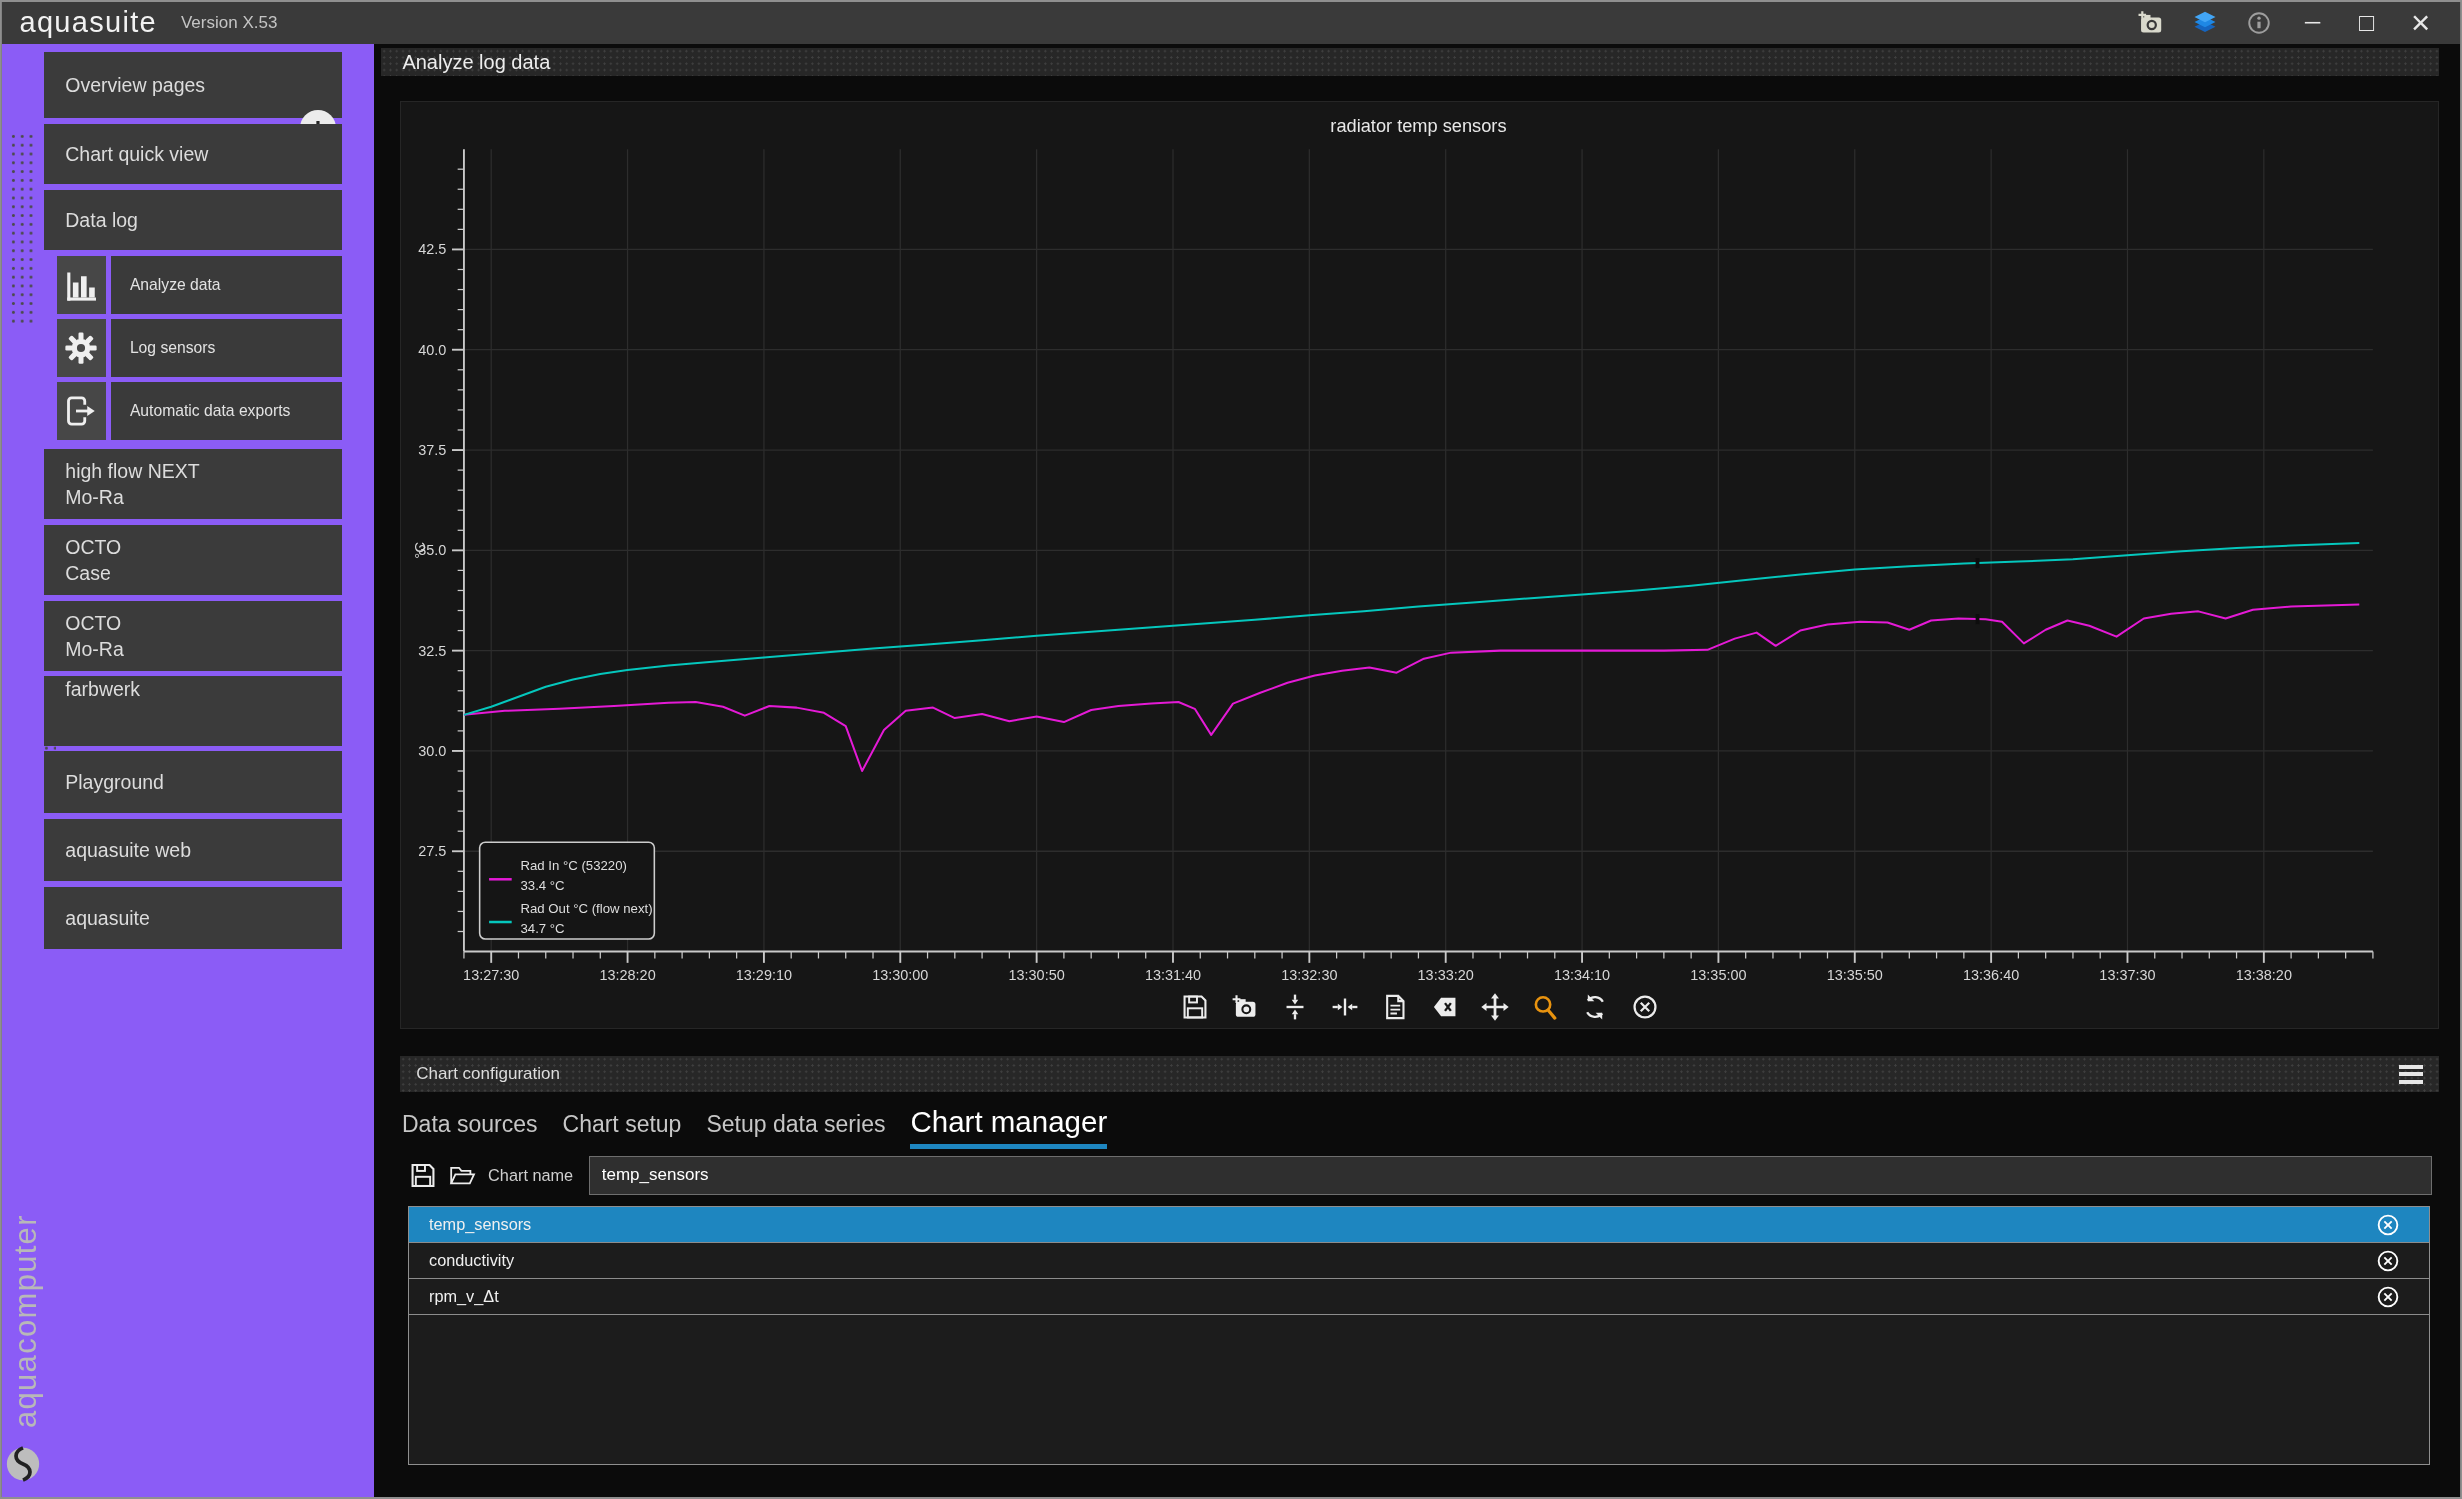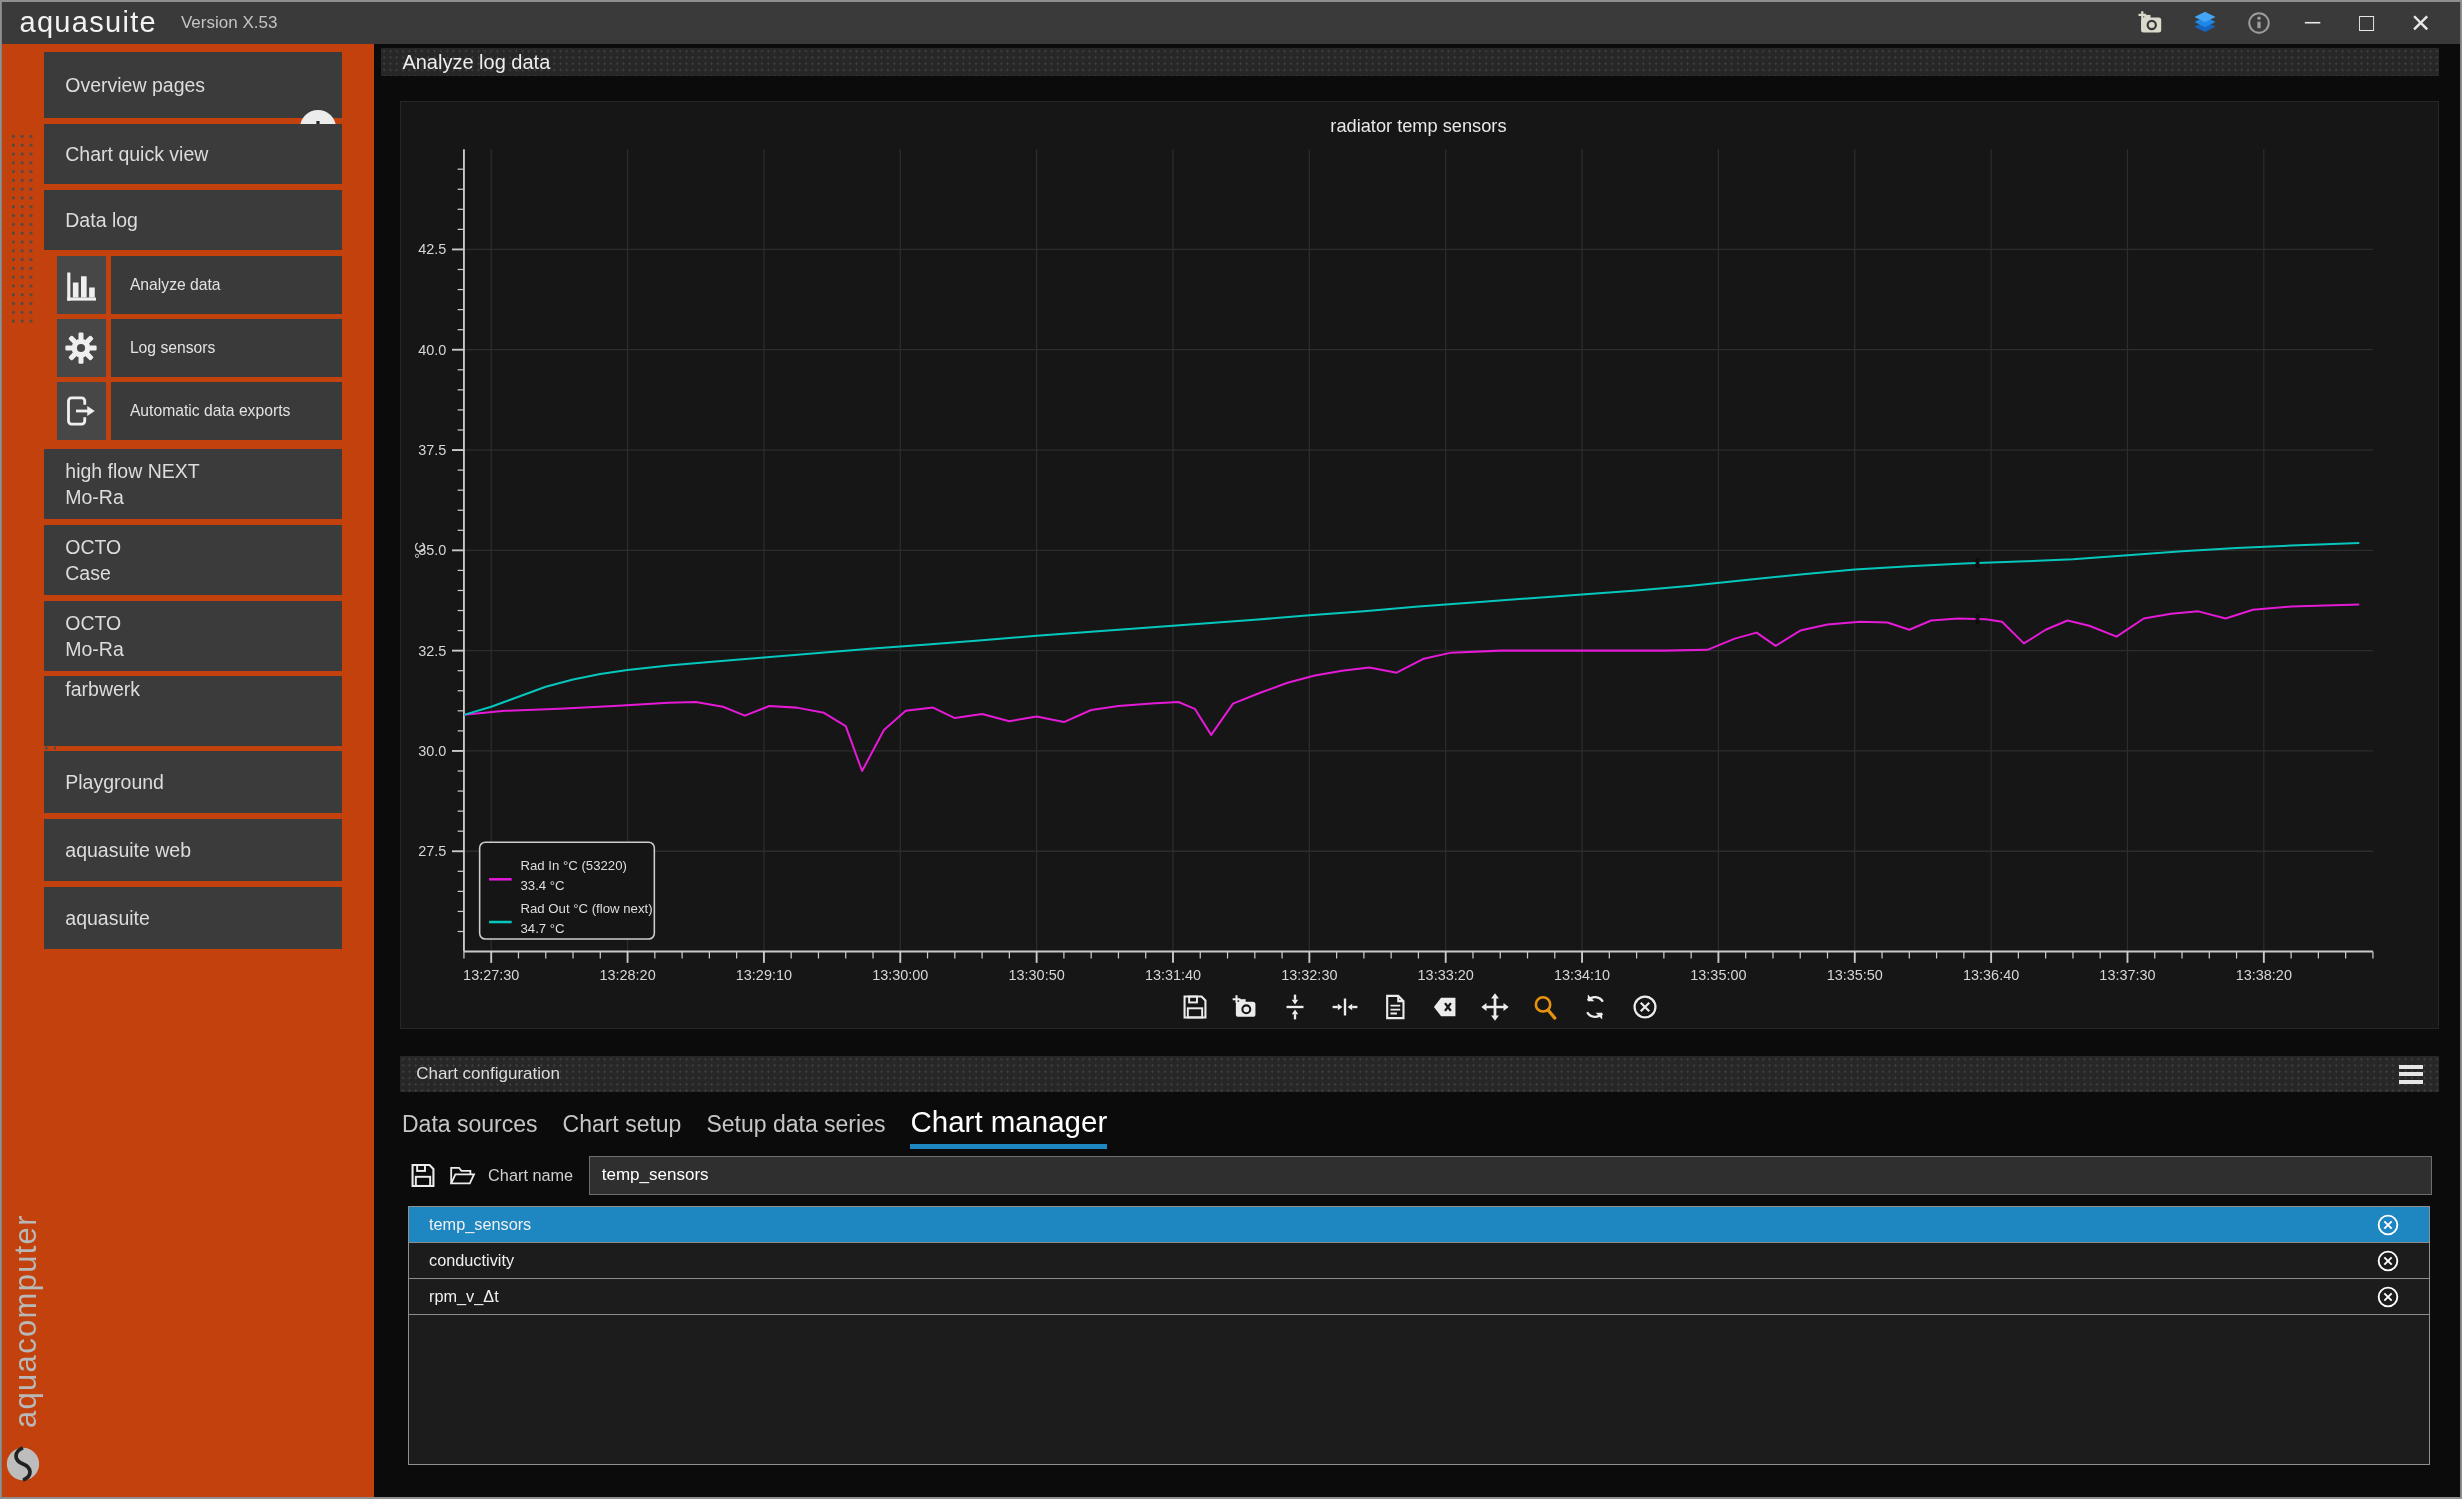--- a/index.html
+++ b/index.html
@@ -13,21 +13,21 @@
     background:#3a3a3a; display:flex; align-items:center; }
   .logo { margin-left:17.6px; font-size:29px; font-weight:300; letter-spacing:1.3px; color:#f2f2f2; }
   .version { margin-left:24px; font-size:17px; color:#c4c4c4; margin-top:1px; }
   .winbtns { position:absolute; right:25px; top:0; height:42px; display:flex; align-items:center; gap:25px; }
   .winbtn { width:29px; height:29px; display:flex; align-items:center; justify-content:center; cursor:default; }
   .glyph-min { color:#e8e8e8; font-size:21.4px; }
   .glyph-max { color:#e8e8e8; font-size:25px; }
   .glyph-close { color:#e8e8e8; font-size:33px; line-height:29px; }
 
   
-  .sidebar { position:absolute; left:1.9px; top:44px; width:372px; bottom:1.9px; background:#c2410c; }
+  .sidebar { position:absolute; left:1.9px; top:44px; width:372px; bottom:1.9px; background:#8b5cf6; }
   .dots { background-image: radial-gradient(circle, #4b4b4b 1.3px, transparent 1.5px);
     background-size:8.8px 8.8px; position:absolute; }
   .sbtn { position:absolute; left:42px; width:298px; background:#3b3b3b; color:#dcdcdc;
     font-size:19.5px; display:flex; flex-direction:column; justify-content:center;
     padding-left:21.4px; line-height:26px; }
   .subrow-icon { position:absolute; left:55px; width:49px; height:58px; background:#474747;
     display:flex; align-items:center; justify-content:center; }
   .subrow-label { position:absolute; left:109px; width:231px; height:58px; background:#3a3a3a;
     color:#e2e2e2; font-size:15.7px; display:flex; align-items:center; padding-left:19px; }
   .plus-circle { position:absolute; left:298px; top:66px; width:36px; height:36px; border-radius:50%;

